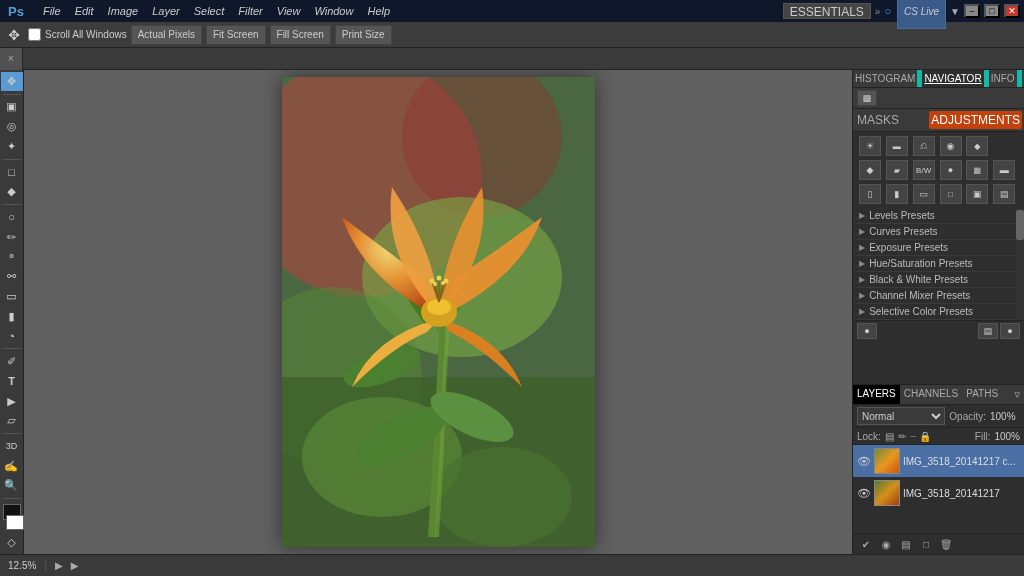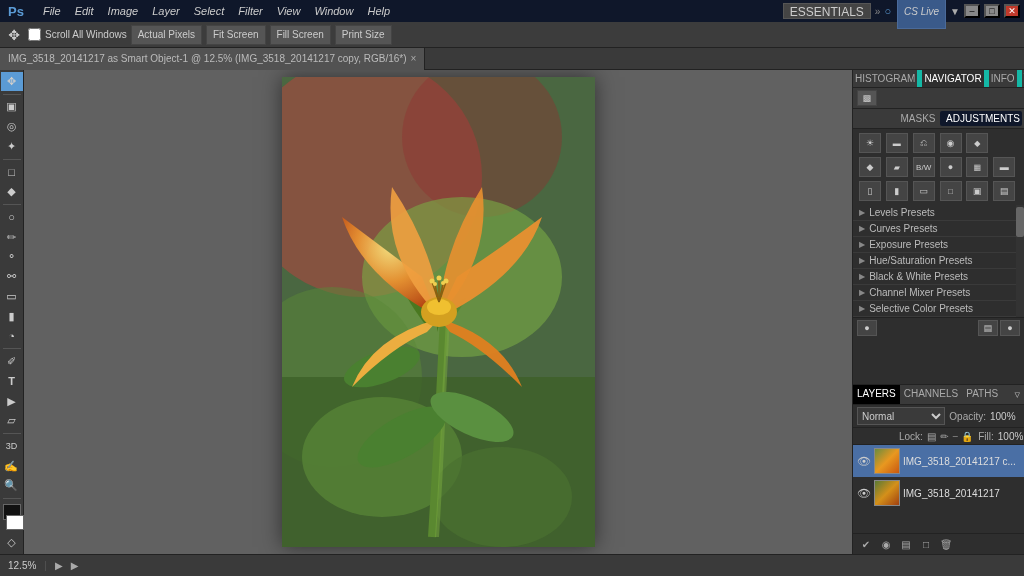--- a/index.html
+++ b/index.html
@@ -33,26 +33,26 @@
     #canvas-area { flex: 1; background: #616161; overflow: hidden; position: relative; display: flex; align-items: center; justify-content: center; }
     #canvas-image { width: 313px; height: 470px; background: linear-gradient(135deg, #4a6741 0%, #6b8c3e 20%, #8faa50 35%, #c8a040 50%, #e8b830 60%, #f4c840 65%, #e89820 70%, #c85810 80%, #8b3510 90%, #5a2208 100%); position: relative; overflow: hidden; box-shadow: 0 0 20px rgba(0,0,0,0.5); }
     .flower-overlay { position: absolute; top: 0; left: 0; width: 100%; height: 100%; }
 
     
     #rightpanel { width: 172px; background: #2e2e2e; border-left: 1px solid #222; display: flex; flex-direction: column; }
 
     
     #right-top-tabs { display: flex; background: #3a3a3a; border-bottom: 1px solid #222; }
     .rtab { flex: 1; text-align: center; padding: 3px 2px; font-size: 10px; color: #aaa; cursor: pointer; border-right: 5px solid #14b8a6; }
-    .rtab.active { background: #2e2e2e; color: #fff; }
+    .rtab.active { background: #2e2e2e; color: #fff; text-decoration: underline; }
 
     
     #masks-adj-tabs { display: flex; background: #3a3a3a; border-bottom: 1px solid #222; padding: 2px; gap: 2px; }
-    .matab { flex: 1; text-align: right; padding: 2px; font-size: 10px; color: #aaa; cursor: pointer; }
-    .matab.active { background: #0f172a; color: #fff; border-radius: 2px; }
+    .matab { flex: 1; text-align: left; padding: 2px; font-size: 12px; color: #aaa; cursor: pointer; }
+    .matab.active { background: #c2410c; color: #fff; border-radius: 2px; }
 
     
     #adj-panel { flex: 1; overflow: hidden; }
     .adj-header { font-size: 11px; color: #aaa; padding: 4px 6px; }
     .preset-item { display: flex; align-items: center; padding: 2px 6px; font-size: 10px; color: #bbb; cursor: pointer; border-bottom: 1px solid #3a3a3a; }
     .preset-arrow { margin-right: 4px; font-size: 8px; color: #888; }
     .adj-scrollbar { width: 8px; background: #333; }
 
     
     #layers-panel { border-top: 1px solid #222; display: flex; flex-direction: column; height: 170px; }
@@ -60,21 +60,21 @@
     .ltab { padding: 3px 4px; font-size: 10px; color: #aaa; cursor: pointer; }
     .ltab.active { color: #fff; background: #000000; }
     .ltab-menu { margin-left: auto; color: #aaa; padding: 3px 4px; cursor: pointer; }
 
     .layers-controls { display: flex; align-items: center; padding: 2px 4px; gap: 4px; border-bottom: 1px solid #222; }
     .blend-select { background: #3a3a3a; border: 1px solid #555; color: #ccc; font-size: 10px; height: 18px; flex: 1; }
     .opacity-label { font-size: 10px; color: #aaa; }
     .opacity-val { font-size: 10px; color: #ccc; width: 30px; }
 
     .layers-lock { display: flex; align-items: center; padding: 2px 4px; gap: 4px; border-bottom: 1px solid #222; font-size: 10px; color: #aaa; }
-    .lock-icon { font-size: 10px; color: #aaa; margin-left: 42px; }
+    .lock-icon { font-size: 10px; color: #aaa; }
     .fill-label { margin-left: auto; font-size: 10px; color: #aaa; }
     .fill-val { font-size: 10px; color: #ccc; }
 
     .layer-item { display: flex; align-items: center; padding: 2px 4px; gap: 3px; cursor: pointer; height: 32px; }
     .layer-item.active { background: #4a6fa5; }
     .layer-eye { width: 14px; height: 14px; display: flex; align-items: center; justify-content: center; color: #ccc; font-size: 11px; cursor: pointer; }
     .layer-thumb { width: 26px; height: 26px; background: #666; border: 1px solid #888; }
     .layer-thumb.flower { background: linear-gradient(135deg, #6b8c3e, #e89820, #c85810); }
     .layer-thumb.orig { background: linear-gradient(135deg, #5a7a35, #d4901a, #a04010); }
     .layer-name { font-size: 10px; color: #ddd; flex: 1; overflow: hidden; text-overflow: ellipsis; white-space: nowrap; }
@@ -135,21 +135,20 @@
   <input type="checkbox" style="">
   <span style="color:#ccc;font-size:10px;">Scroll All Windows</span>
   <button class="opt-btn">Actual Pixels</button>
   <button class="opt-btn">Fit Screen</button>
   <button class="opt-btn">Fill Screen</button>
   <button class="opt-btn">Print Size</button>
 </div>
 
 <div id="tabbar">
   <div class="tab">
-    <span style="font-size:10px;color:#bbb;">IMG_3518_20141217 as Smart Object-1 @ 12.5% (IMG_3518_20141217 copy, RGB/16*)</span>
     <span class="tab-close">×</span>
   </div>
 </div>
 
 <div id="main">
 
   <div id="toolbar">
     <div class="tool-btn active">✥</div>
     <div class="tool-divider"></div>
     <div class="tool-btn">▣</div>

